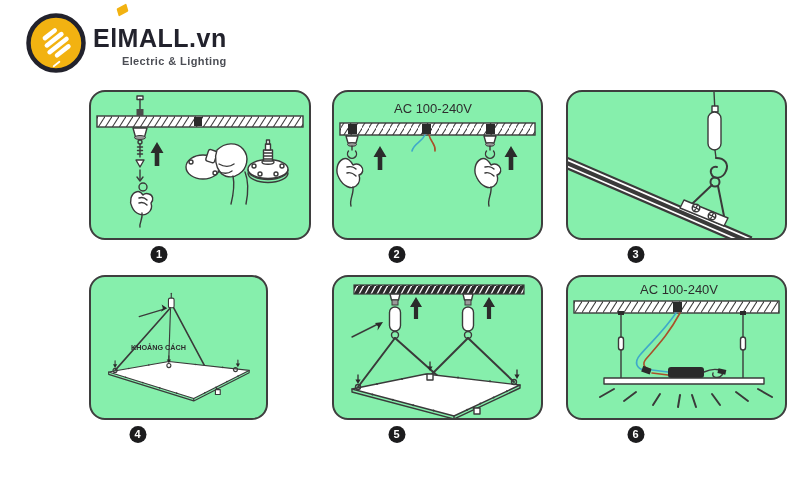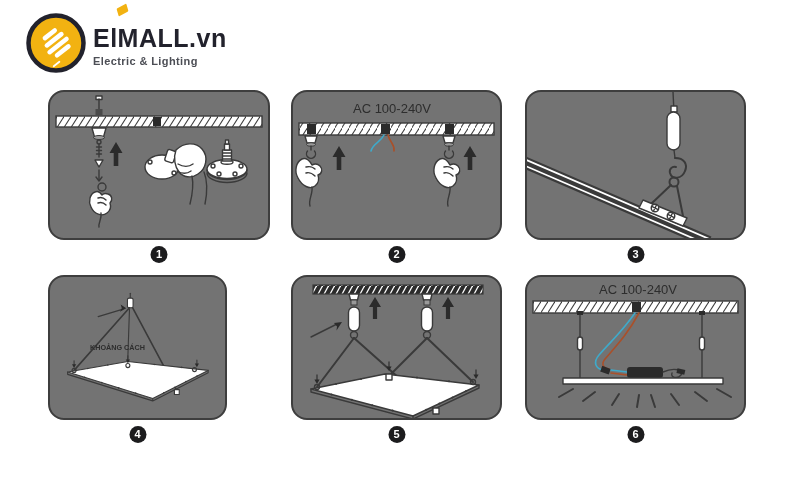--- a/index.html
+++ b/index.html
@@ -3,36 +3,36 @@
 <meta charset="utf-8">
 <style>
   html,body{margin:0;padding:0;}
   body{
     width:800px;height:500px;position:relative;background:#ffffff;
     font-family:"Liberation Sans", sans-serif;overflow:hidden;
   }
   
   .logo{position:absolute;left:25px;top:12px;display:flex;align-items:flex-start;}
   .logo-mark{width:62px;height:62px;flex:0 0 auto;}
-  .logo-text{margin-left:6px;padding-top:14px;position:relative;}
+  .logo-text{margin-left:6px;padding-top:14px;position:relative;text-align:right;}
   .brand{
     font-size:25px;font-weight:bold;color:#22222c;letter-spacing:.5px;line-height:1;
   }
   .tagline{
     font-size:11px;font-weight:bold;color:#4c4e55;letter-spacing:.4px;margin-top:4px;
   }
   .lamp-flag{
     position:absolute;left:24px;top:-6px;width:11px;height:8px;background:#F2B211;
     transform:rotate(-28deg) skewX(-12deg);border-radius:1px;
   }
   
   .step{position:absolute;margin:0;}
   .frame{
     width:100%;height:100%;box-sizing:border-box;border:2px solid #3e3e3e;
-    border-radius:16px;background:#737373;overflow:hidden;
+    border-radius:16px;background:#86efac;overflow:hidden;margin-left:41px;
   }
   .frame svg{display:block;width:100%;height:100%;}
   .badge{
     position:absolute;left:50%;bottom:-23px;transform:translateX(-50%);
     width:17px;height:17px;border-radius:50%;background:#1c1c1e;color:#fff;
     font-size:11px;font-weight:bold;line-height:17px;text-align:center;
   }
   #p1{left:48px;top:90px;width:222px;height:150px;}
   #p2{left:291px;top:90px;width:211px;height:150px;}
   #p3{left:525px;top:90px;width:221px;height:150px;}

